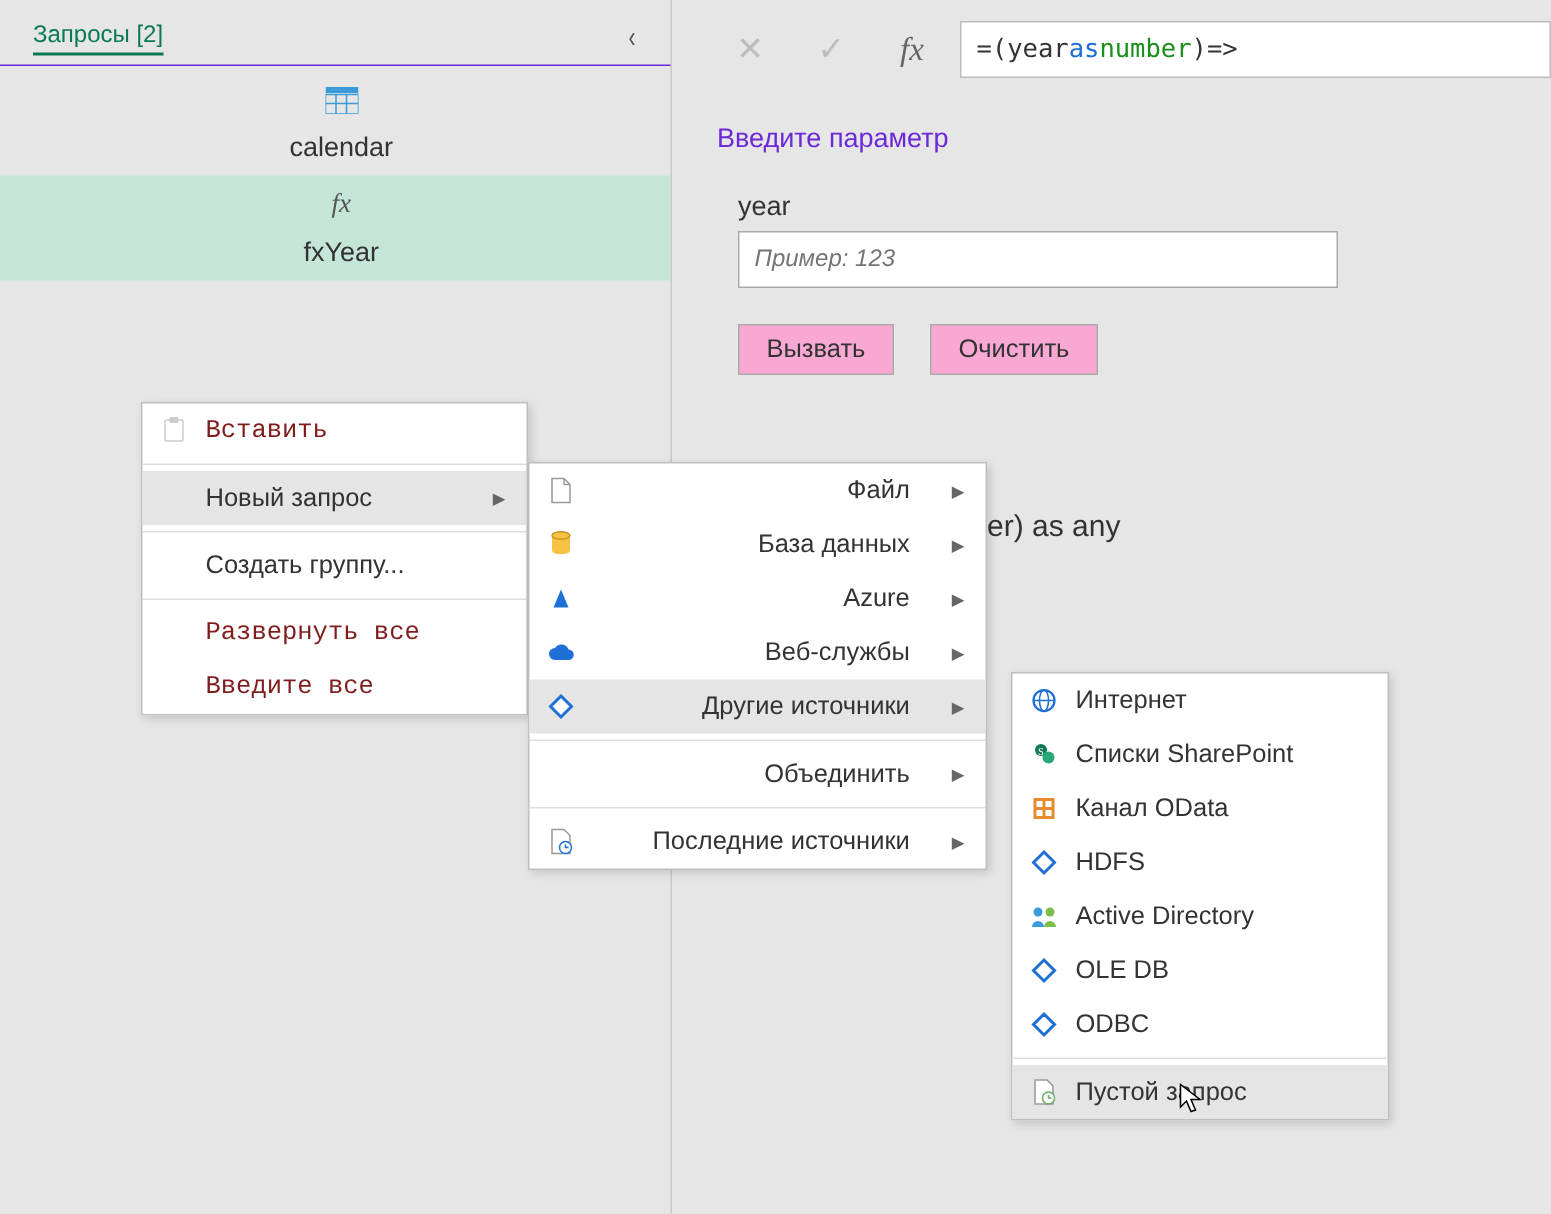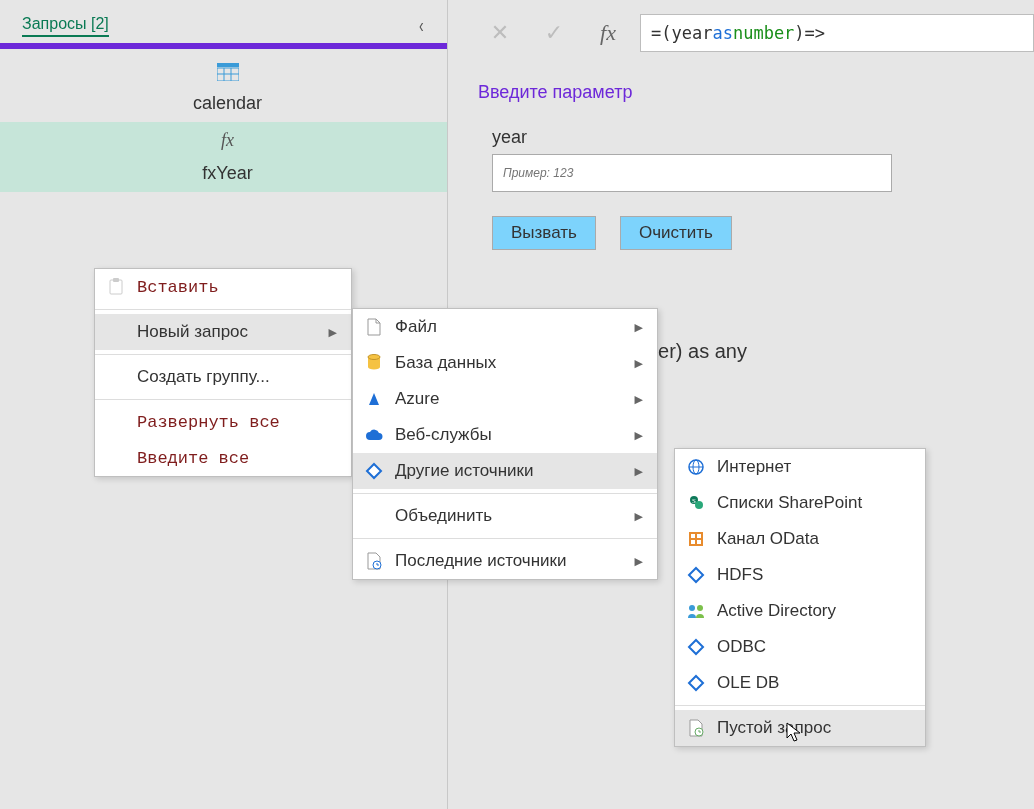--- a/index.html
+++ b/index.html
@@ -18,21 +18,21 @@
     width: 448px;
     background: #e6e6e6;
     border-right: 1px solid #c8c8c8;
     padding-top: 14px;
   }
   .queries-header {
     display: flex;
     align-items: center;
     justify-content: space-between;
     padding: 0 22px 6px 22px;
-    border-bottom: 6px solid #6d28d9;
+    border-bottom: 1px solid #6d28d9;
     margin: 0 0 6px 0;
     text-align: center;
   }
   .queries-label {
     color: #0a7a54;
     font-size: 16px;
     border-bottom: 2px solid #0a7a54;
     padding-bottom: 2px;
   }
   .collapse-caret {
@@ -97,31 +97,31 @@
   .code-ident { color: #333; }
   .code-kw { color: #1e6fd6; text-align: center; }
   .code-type { color: #1a8f1a; }
   .content-pad { padding: 20px 30px; }
   .h-title { font-size: 18px; color: #6d28d9; margin-bottom: 24px; font-weight: 400;}
   .param-label { font-size: 18px; color: #333; margin-bottom: 6px; margin-left: 14px;}
   .param-input {
     width: 400px; height: 38px;
     border: 1px solid #aaa;
     background: #fff;
-    font-size: 12px;
+    font-size: 16px;
     padding: 0 10px;
     font-style: italic;
     color: #888;
     margin-left: 14px;
     display: block;
   }
   .btn-row { margin-top: 24px; margin-left: 14px; display: flex; gap: 24px; }
   .btn {
     border: 1px solid #aaa;
-    background: #7dd3fc;
+    background: #f9a8d4;
     padding: 6px 18px;
     font-size: 17px;
     color: #333;
     cursor: pointer;
   }
   .sig-text {
     position: absolute;
     left: 608px;
     top: 340px;
     font-size: 20px;
@@ -147,21 +147,21 @@
     color: #333;
   }
   .menu .item.disabled { color: #7f1d1d; font-family: Liberation Mono, monospace; }
   .menu .item.hovered { background: #e5e5e5; }
   .menu .item .mi-icon { width: 22px; display:flex; align-items:center; justify-content:center; }
   .menu .item .mi-label { flex: 1; }
   .menu .item .mi-arrow { color: #666; font-size: 11px; margin-left: 18px;}
   .menu .sep { height: 1px; background: #ddd; margin: 4px 0; }
 
   .menu1 { left: 94px; top: 268px; width: 258px; }
-  .menu2 { left: 352px; top: 308px; width: 306px; }
+  .menu2 { left: 352px; top: 308px; width: 306px; text-align: right; }
   .menu3 { left: 674px; top: 448px; width: 252px; }
 
   .cursor-arrow {
     position: absolute;
     left: 786px; top: 722px;
     font-size: 20px; color: #222;
     pointer-events: none;
   }
   svg { display: block; }
 </style>
@@ -372,29 +372,29 @@
         </svg>
     </span>
     <span class="mi-label">Active Directory</span>
   </div>
   <div class="item">
     <span class="mi-icon">
       <svg width="18" height="18" viewBox="0 0 18 18">
           <path d="M9 2 L16 9 L9 16 L2 9 Z" fill="#fff" stroke="#1e6fd6" stroke-width="2"></path>
         </svg>
     </span>
+    <span class="mi-label">OLE DB</span>
+  </div>
+  <div class="item">
+    <span class="mi-icon">
+      <svg width="18" height="18" viewBox="0 0 18 18">
+          <path d="M9 2 L16 9 L9 16 L2 9 Z" fill="#fff" stroke="#1e6fd6" stroke-width="2"></path>
+        </svg>
+    </span>
     <span class="mi-label">ODBC</span>
-  </div>
-  <div class="item">
-    <span class="mi-icon">
-      <svg width="18" height="18" viewBox="0 0 18 18">
-          <path d="M9 2 L16 9 L9 16 L2 9 Z" fill="#fff" stroke="#1e6fd6" stroke-width="2"></path>
-        </svg>
-    </span>
-    <span class="mi-label">OLE DB</span>
   </div>
   <div class="sep"></div>
   <div class="item hovered">
     <span class="mi-icon">
       <svg width="16" height="18" viewBox="0 0 16 18">
           <path d="M2 1 h8 l4 4 v12 h-12 z" fill="#fff" stroke="#999"></path>
           <circle cx="11" cy="13" r="4" fill="#fff" stroke="#6a6"></circle>
           <path d="M11 11 v2 h2" stroke="#6a6" fill="none"></path>
         </svg>
     </span>

